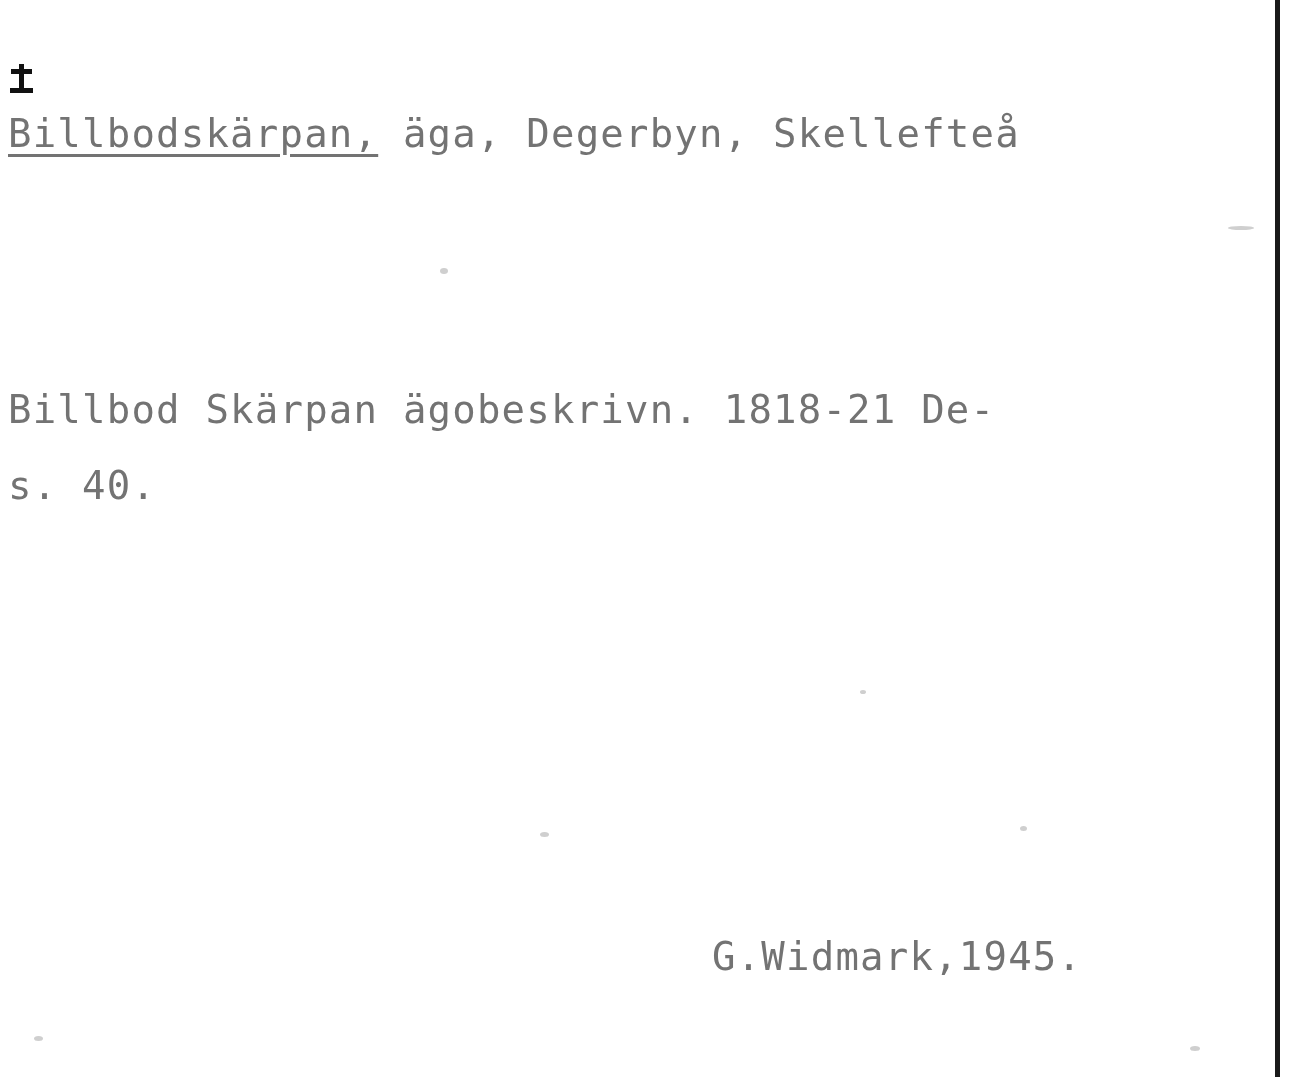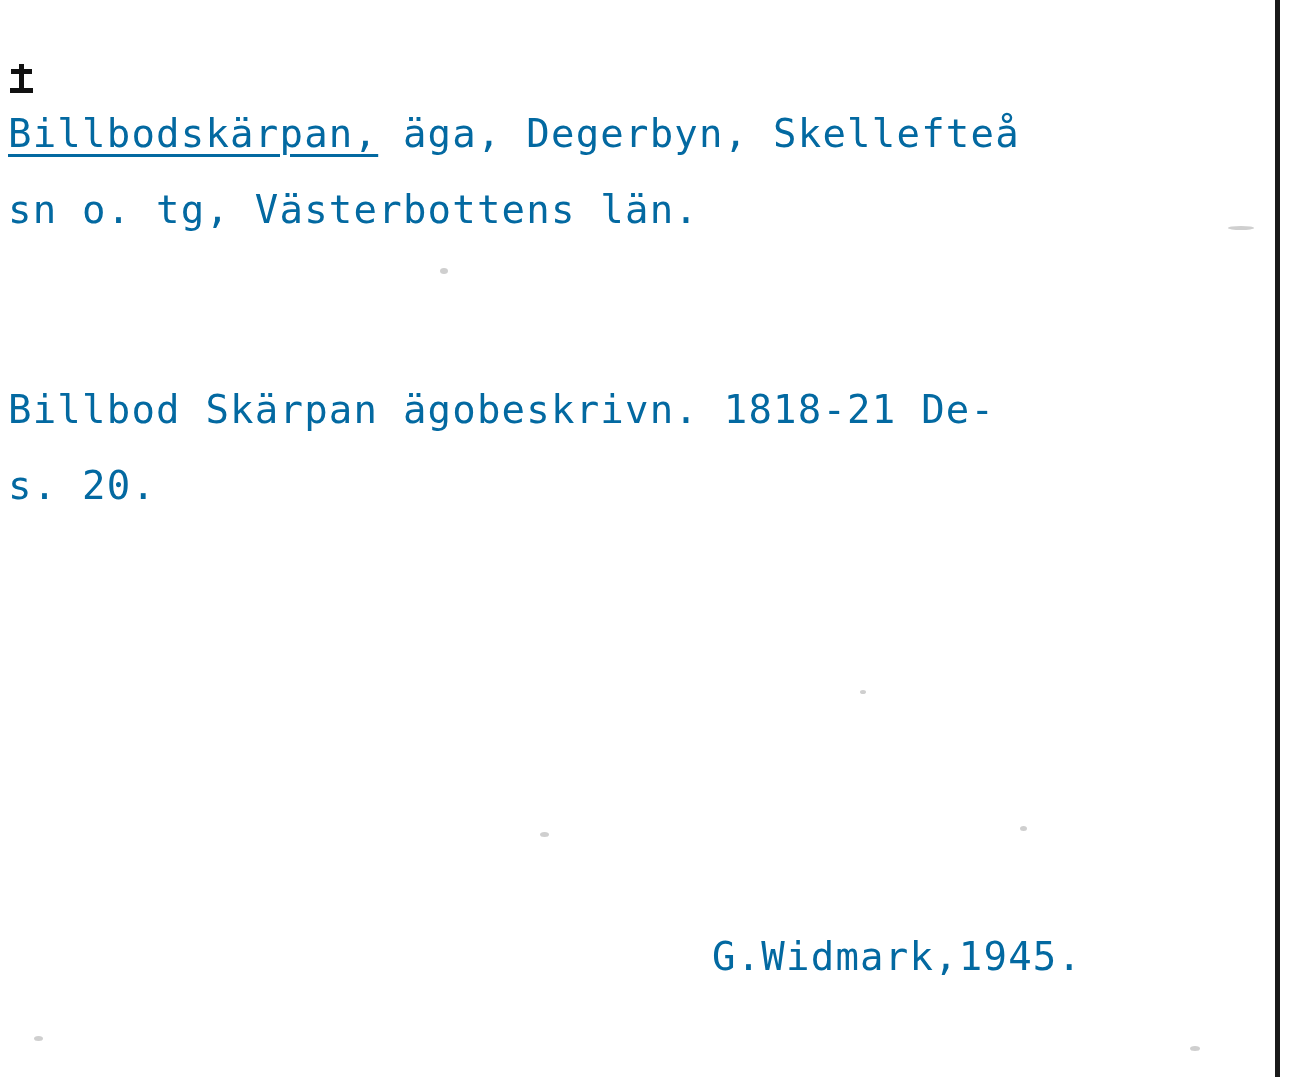--- a/index.html
+++ b/index.html
@@ -7,21 +7,21 @@
     padding: 0;
     background: #ffffff;
   }
   #card {
     position: relative;
     width: 1308px;
     height: 1077px;
     background: #ffffff;
     overflow: hidden;
     font-family: "DejaVu Sans Mono", "Liberation Mono", monospace;
-    color: #0369a1;
+    color: #737373;
   }
   
   .speck {
     position: absolute;
     background: #cfcfcf;
     border-radius: 50%;
   }
   
   #right-rule {
     position: absolute;
@@ -105,26 +105,25 @@
   <div id="right-rule"></div>
 
   <div id="dagger">
     <div class="v"></div>
     <div class="h1"></div>
     <div class="h2"></div>
   </div>
 
   <div class="headblock">
     <div class="line"><span class="headword">Billbodskärpan,</span><span> äga, Degerbyn, Skellefteå</span></div>
-    <div class="line">sn o. tg, Västerbottens län.</div>
   </div>
 
   <div class="bodyblock">
     <div class="line">Billbod Skärpan ägobeskrivn. 1818-21 De-</div>
-    <div class="line">s. 20.</div>
+    <div class="line">s. 40.</div>
   </div>
 
   <div class="sig">G.Widmark,1945.</div>
 
   <div class="speck" style="left:440px;top:268px;width:8px;height:6px;"></div>
   <div class="speck" style="left:1228px;top:226px;width:26px;height:4px;"></div>
   <div class="speck" style="left:540px;top:832px;width:9px;height:5px;"></div>
   <div class="speck" style="left:1020px;top:826px;width:7px;height:5px;"></div>
   <div class="speck" style="left:34px;top:1036px;width:9px;height:5px;"></div>
   <div class="speck" style="left:1190px;top:1046px;width:10px;height:5px;"></div>

